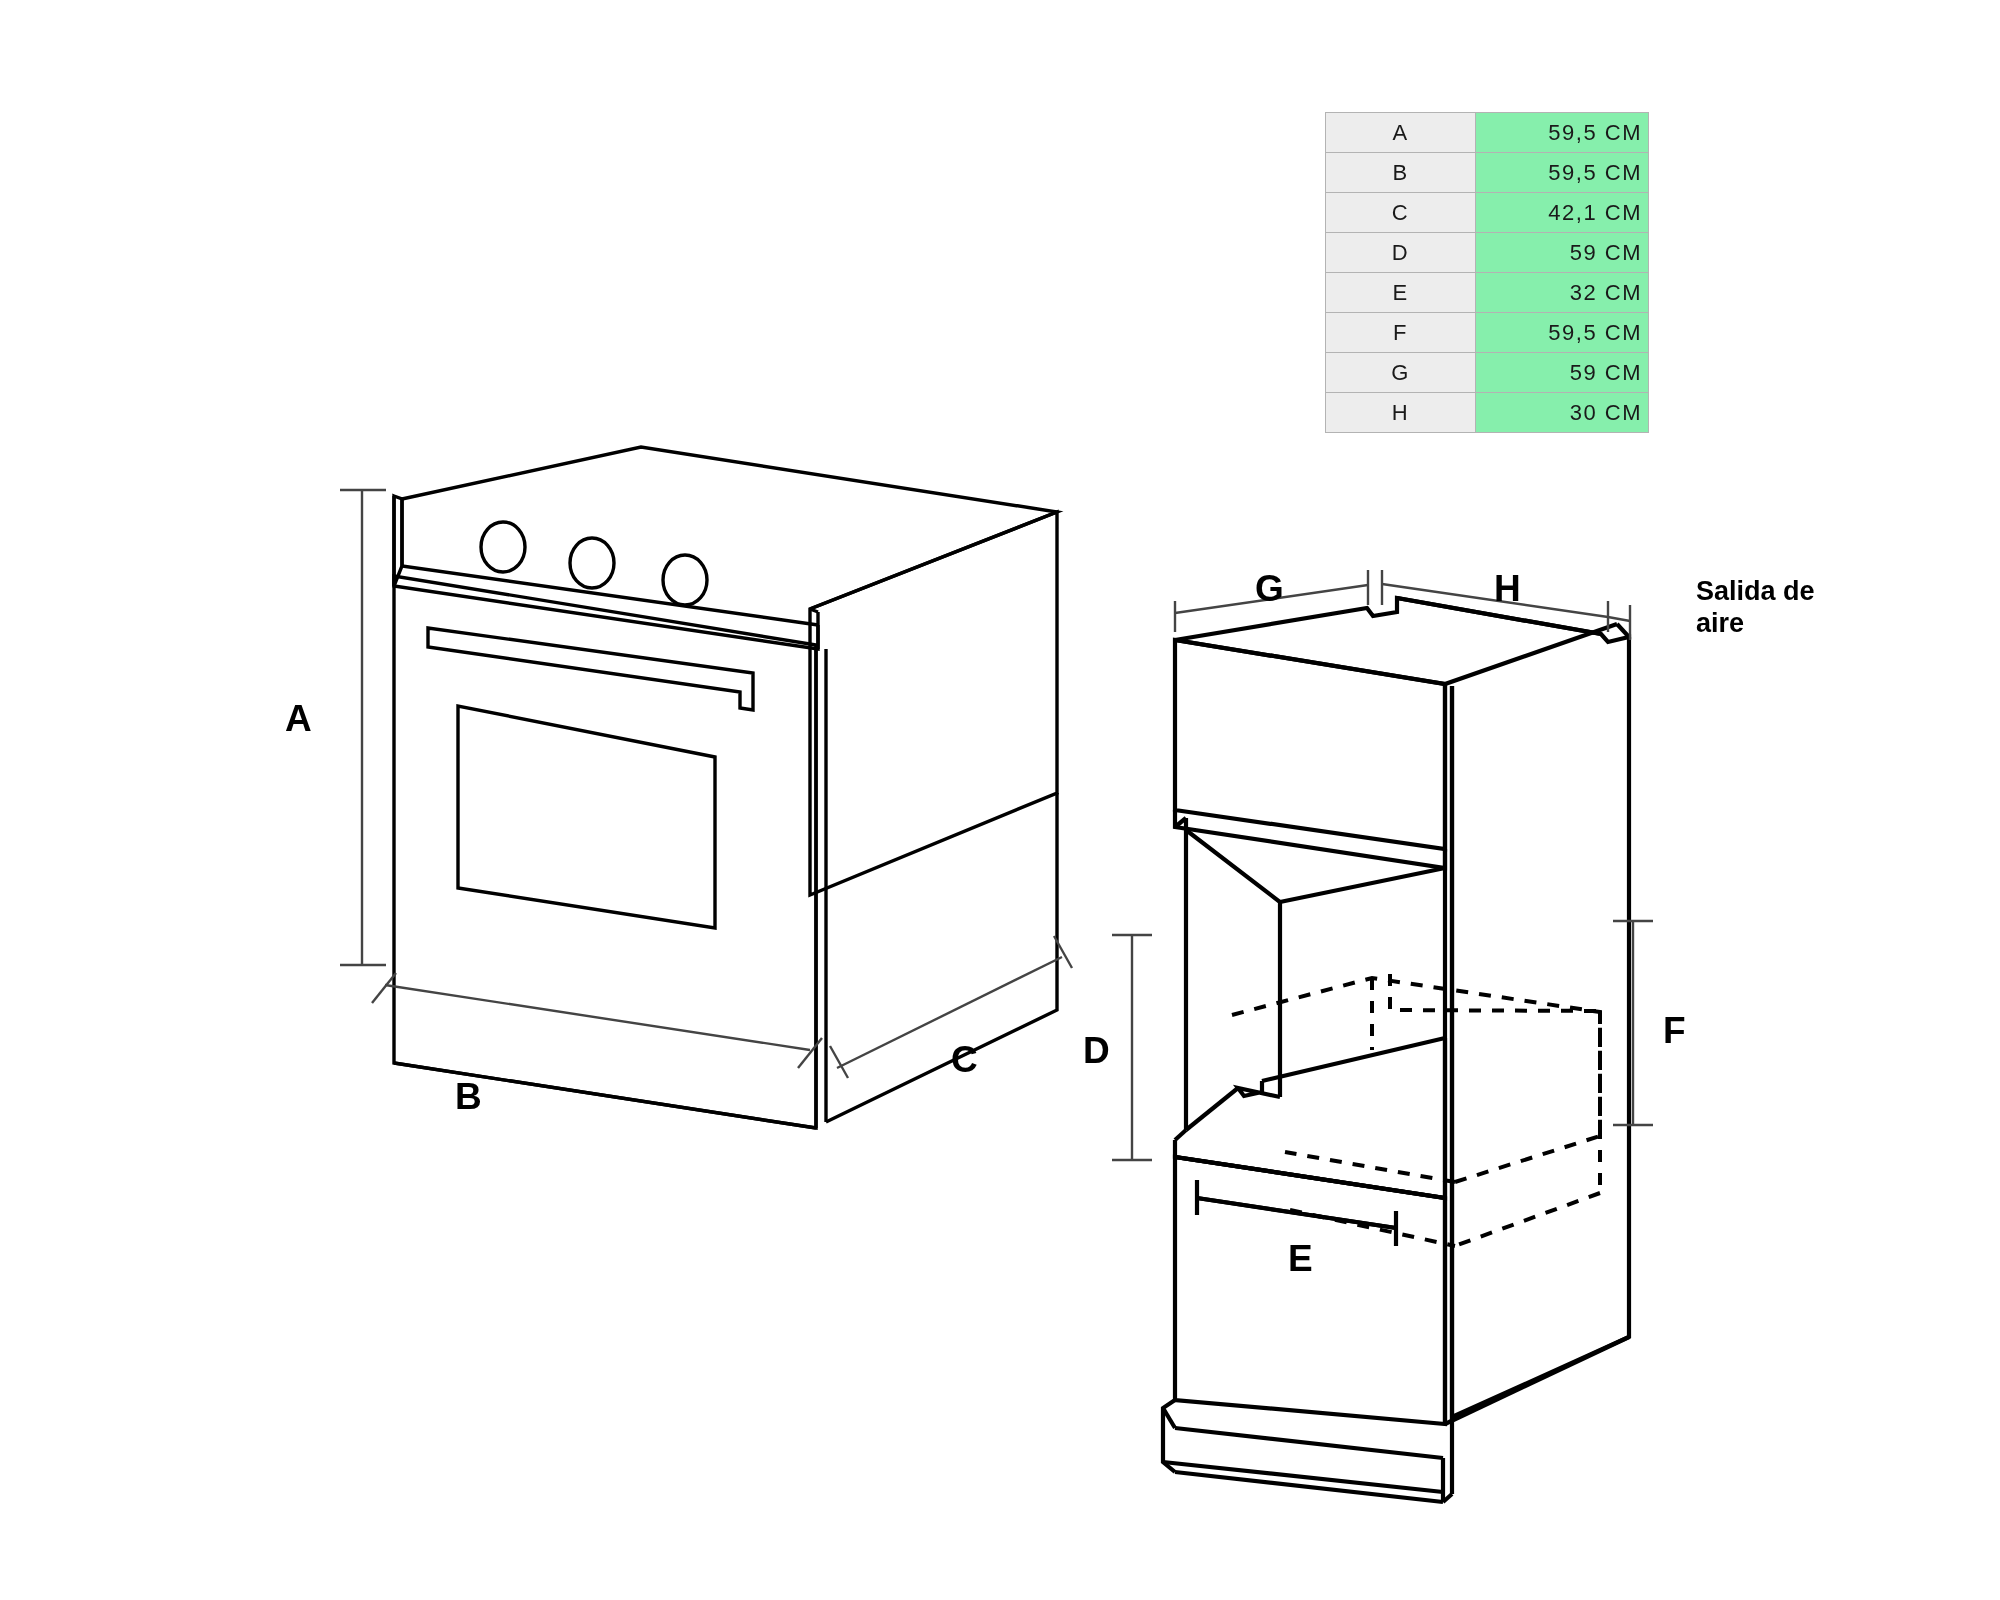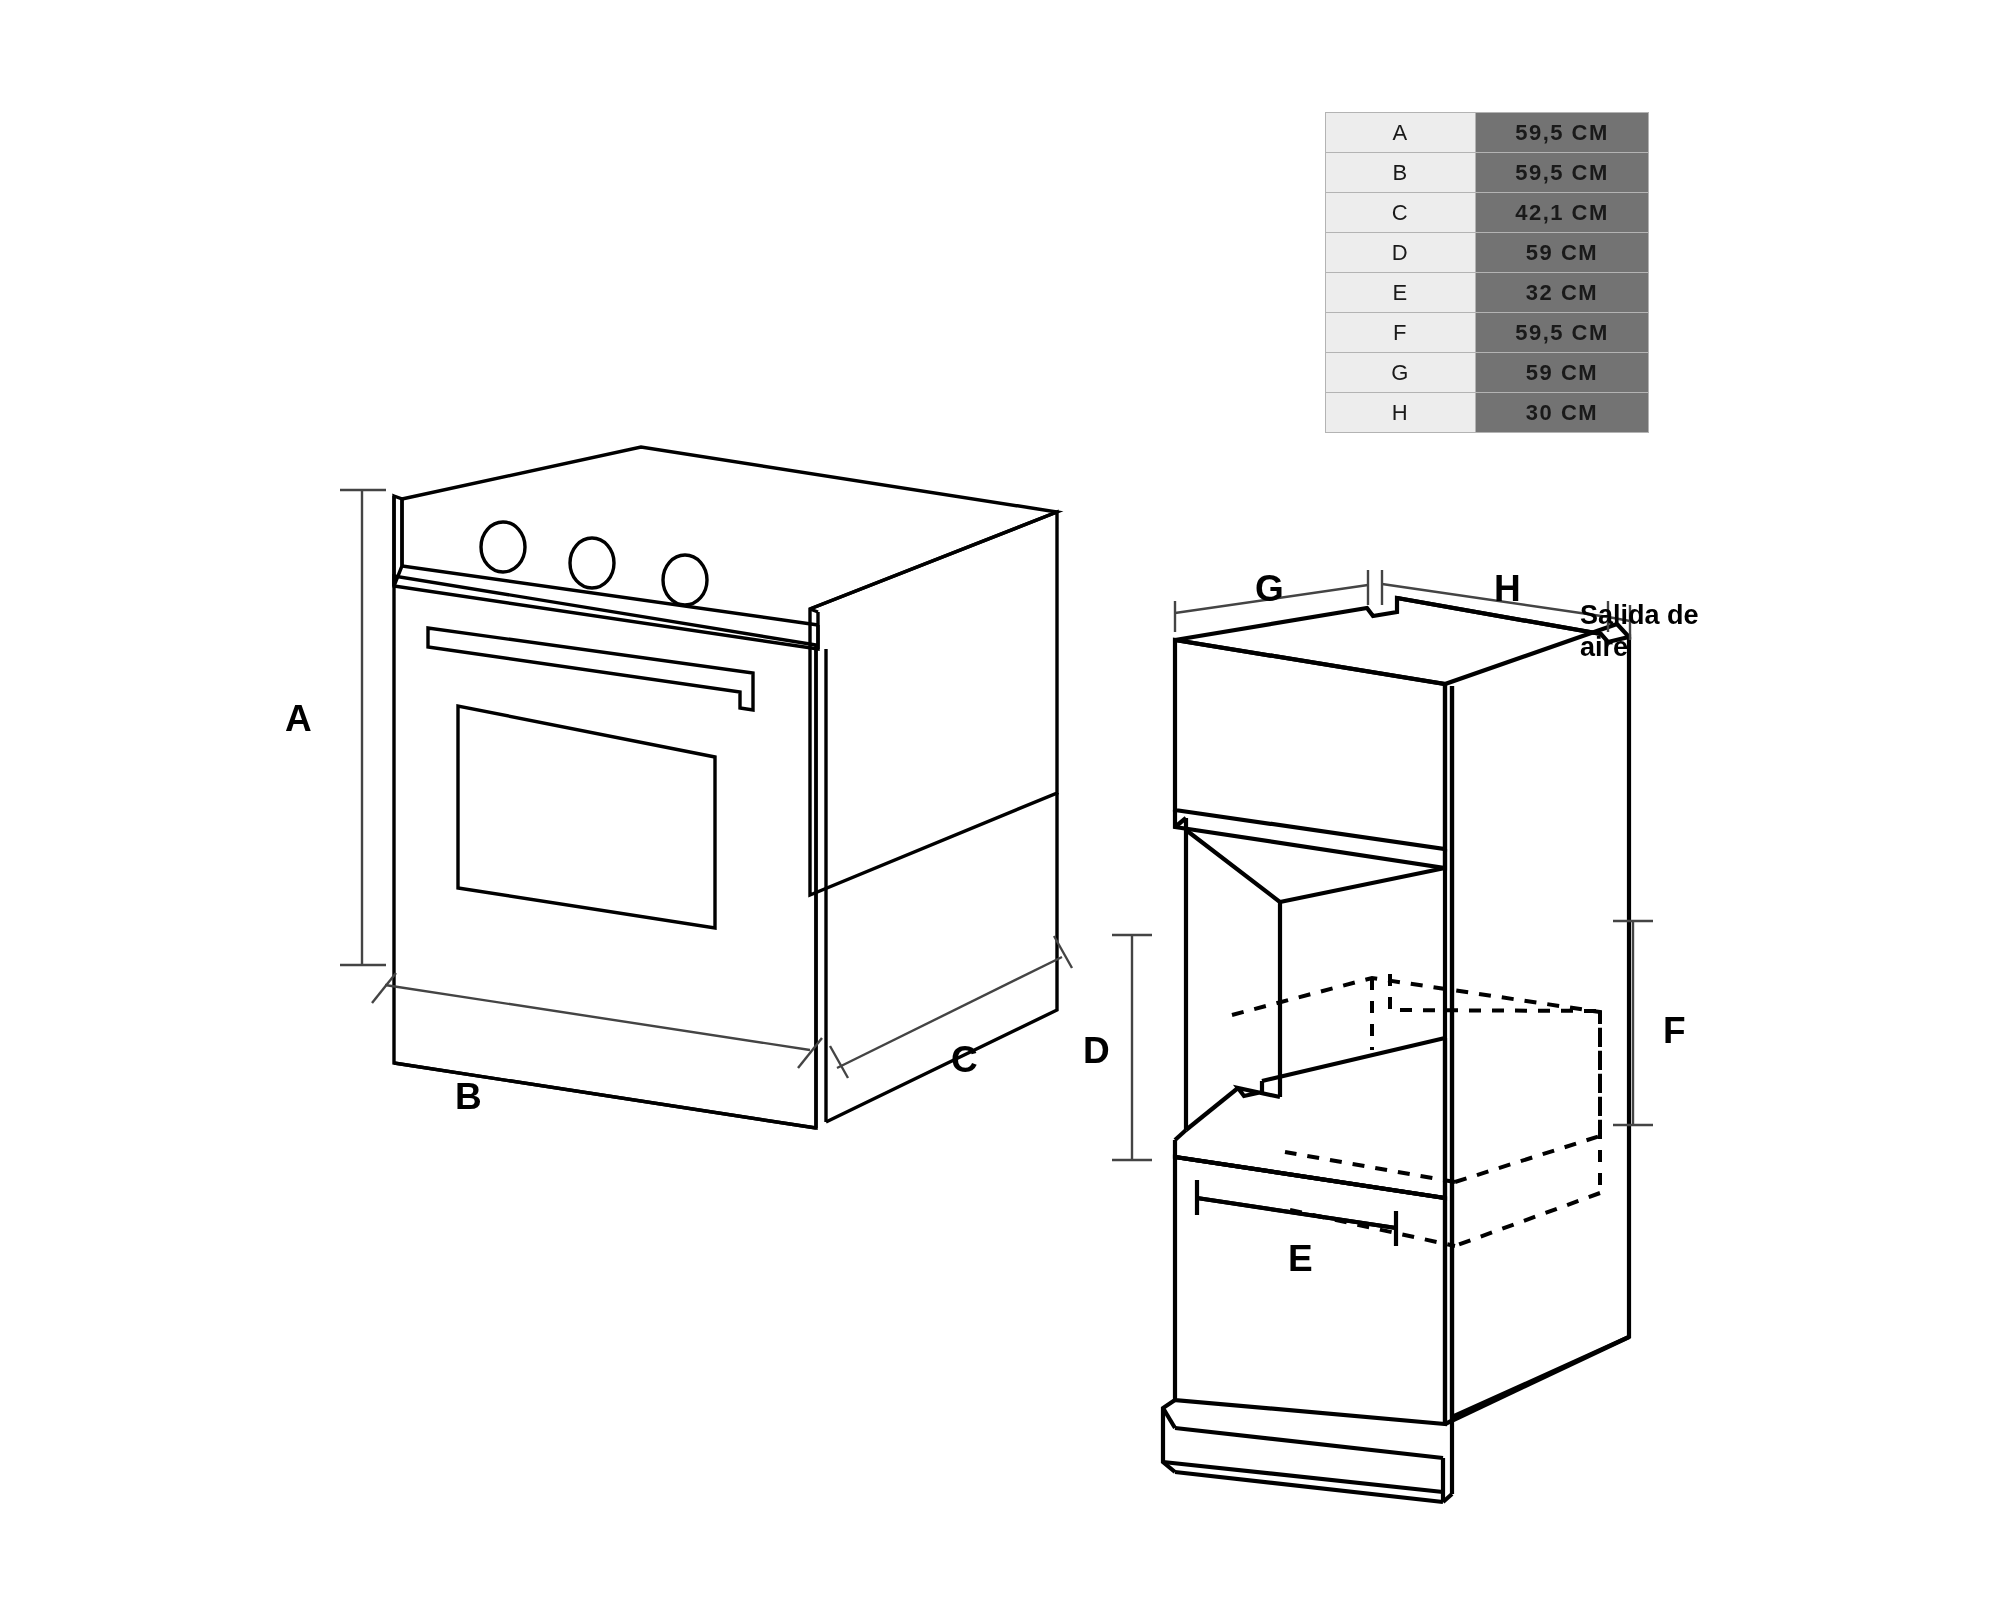--- a/index.html
+++ b/index.html
@@ -31,22 +31,23 @@
     color:#1a1a1a;
     font-family:"Liberation Sans", sans-serif;
   }
   .dim-table td.key{
     width:137px;
     background:#ededed;
     font-weight:400;
   }
   .dim-table td.val{
     width:160px;
-    background:#737373;
-    font-weight:700;
+    background:#86efac;
+    font-weight:400;
+    text-align:right;
   }
 
   
   .dlabel{
     position:absolute;
     font-size:37px;
     font-weight:bold;
     color:#000;
     line-height:1;
     white-space:nowrap;
@@ -245,18 +246,18 @@
       <line x1="1630" y1="605" x2="1630" y2="640"></line>
     </g>
   </svg>
 
   <div class="dlabel" style="left:1255px; top:570px;">G</div>
   <div class="dlabel" style="left:1494px; top:570px;">H</div>
   <div class="dlabel" style="left:1083px; top:1032px;">D</div>
   <div class="dlabel" style="left:1288px; top:1240px;">E</div>
   <div class="dlabel" style="left:1663px; top:1012px;">F</div>
 
-  <div class="note" style="left:1580px; top:576px;margin-top:24px;">
+  <div class="note" style="left:1696px; top:576px;">
     <div>Salida de</div>
     <div>aire</div>
   </div>
 
 </div>
 
 </body></html>

